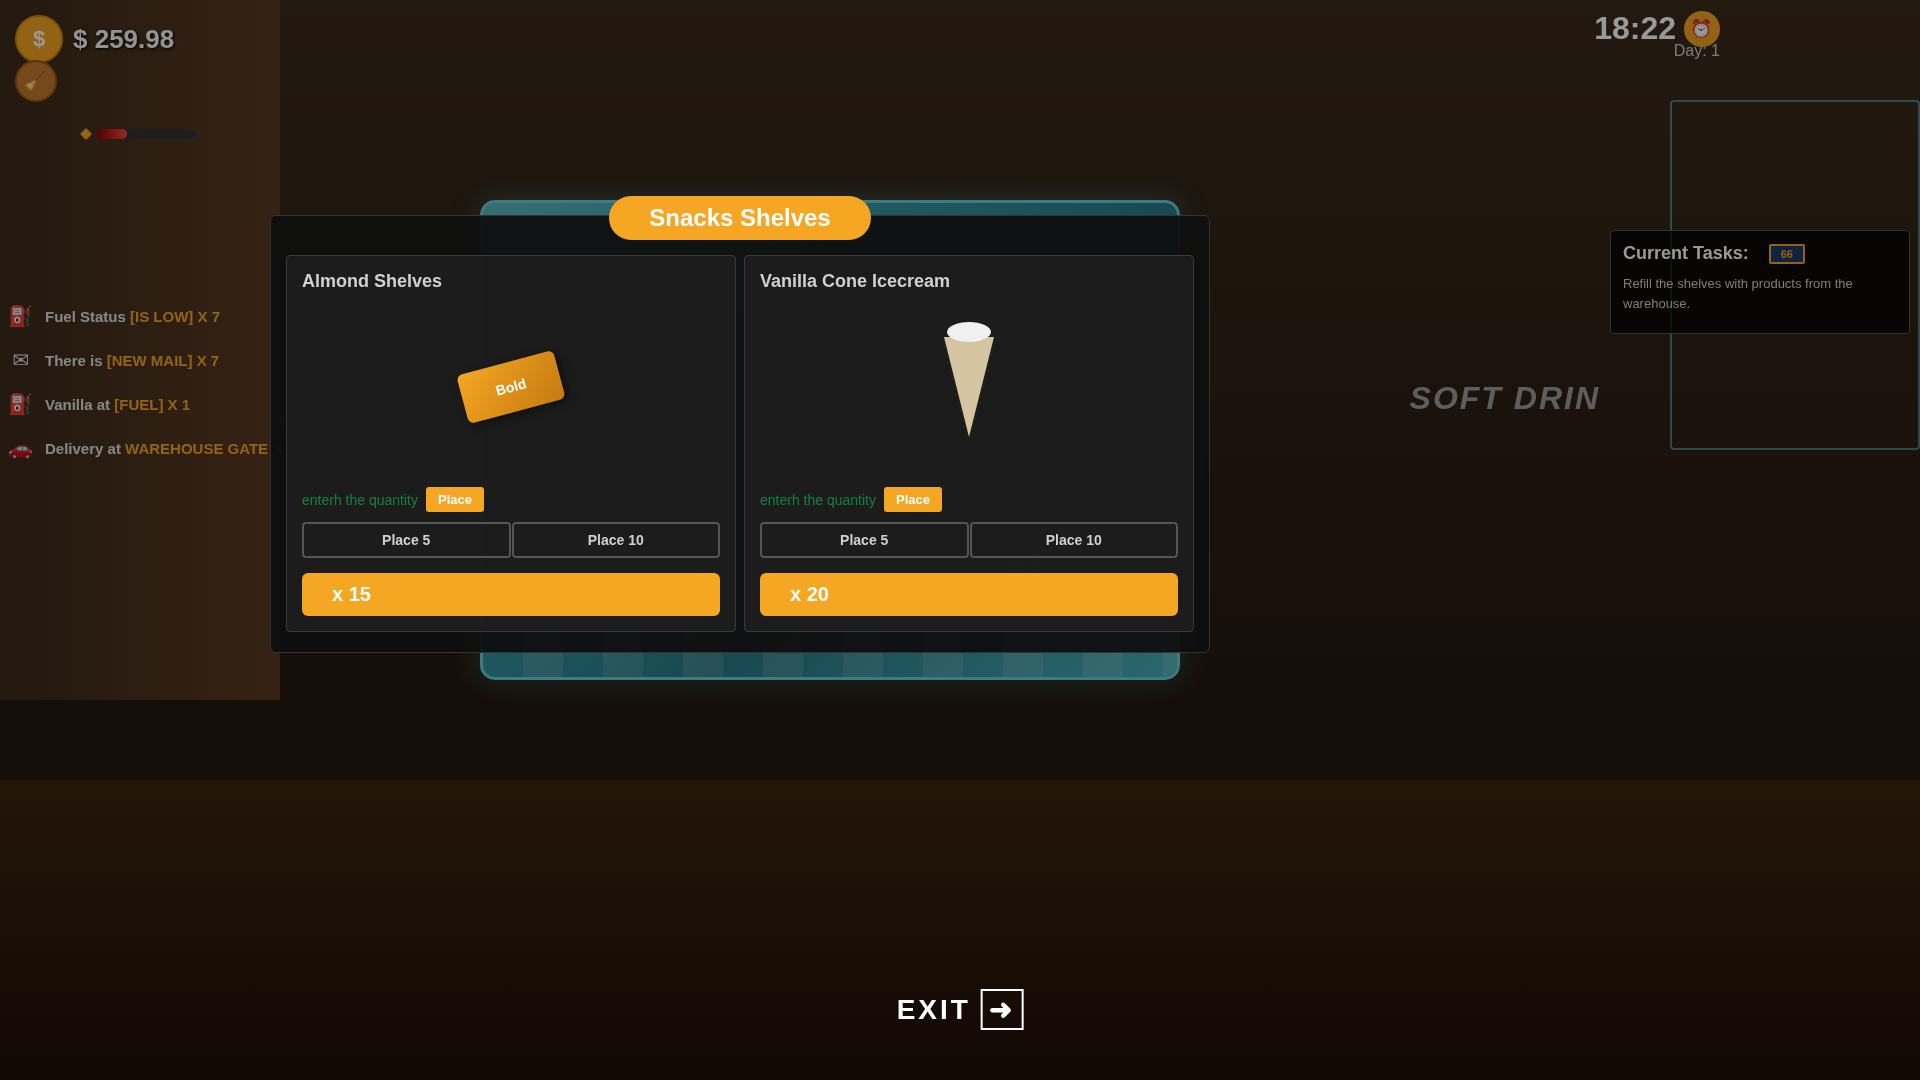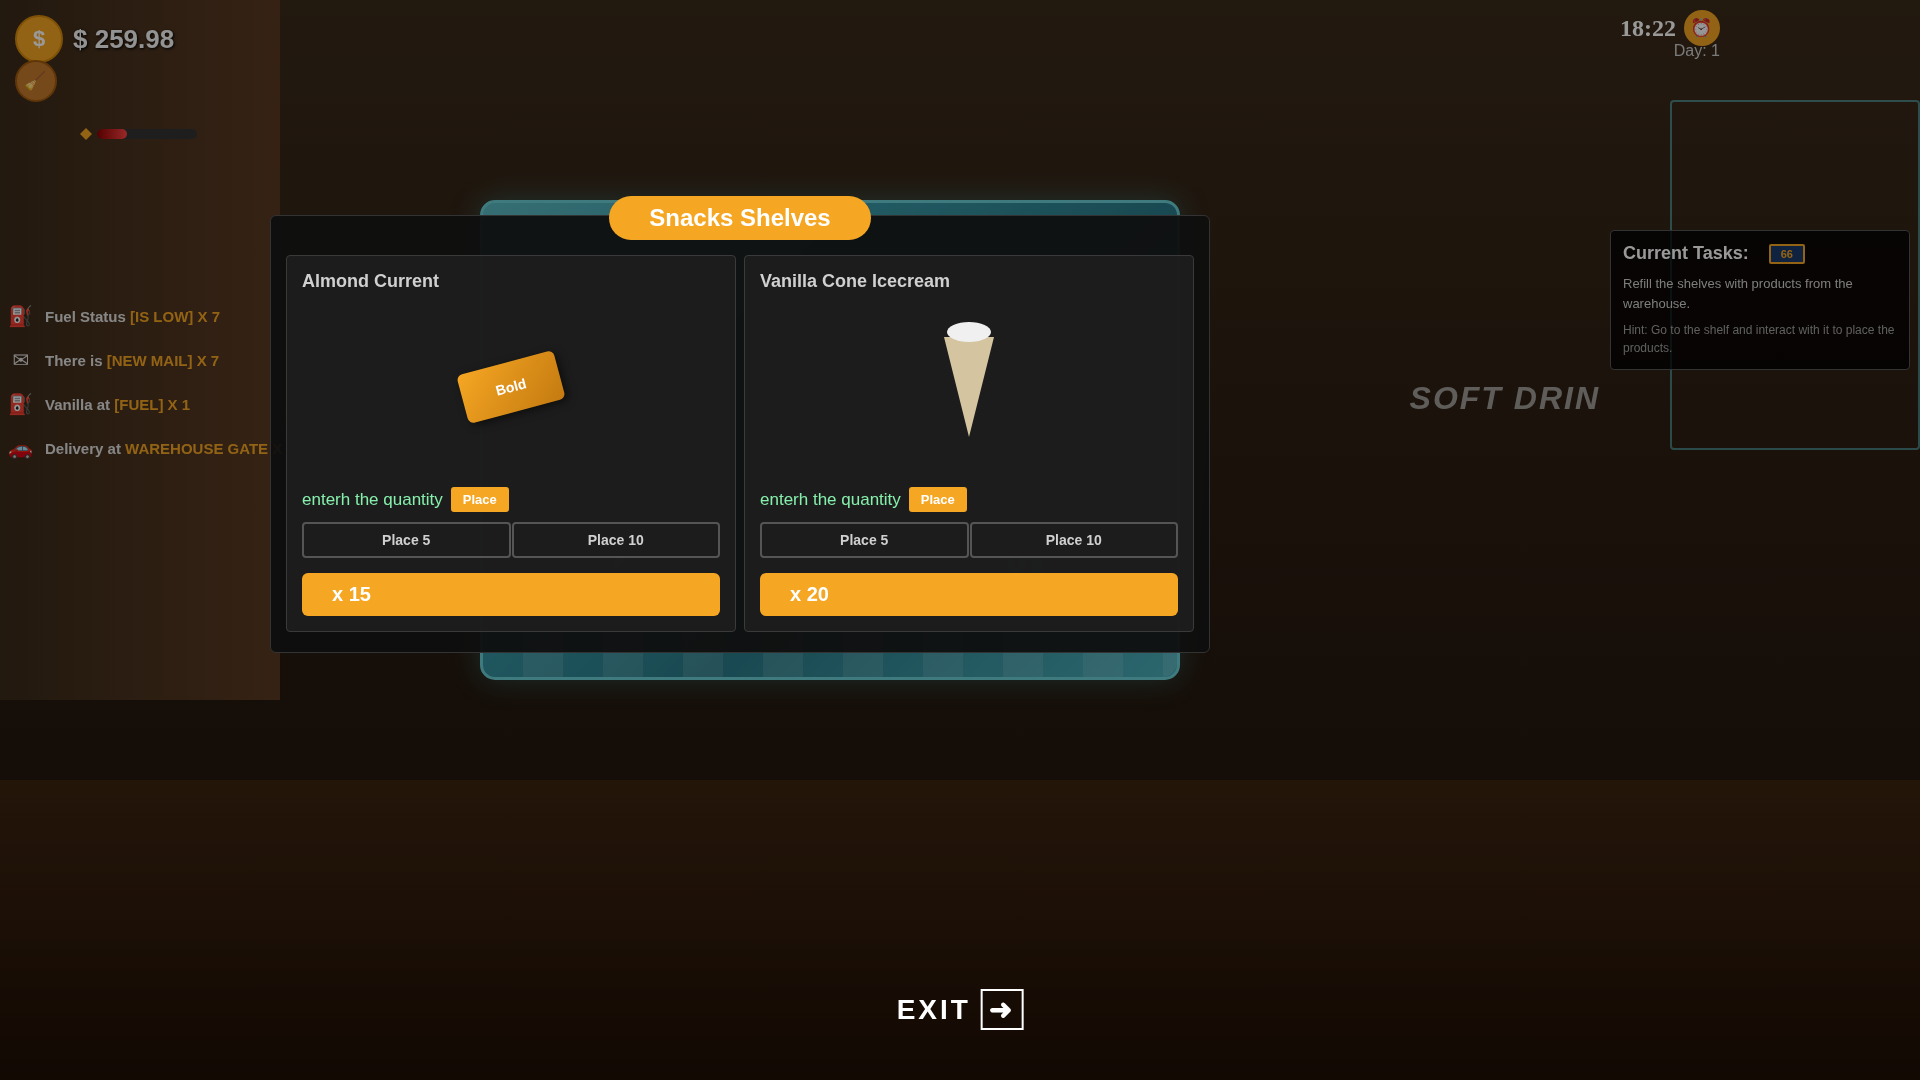--- a/index.html
+++ b/index.html
@@ -171,23 +171,22 @@
       position: absolute;
       top: 10px;
       right: 200px;
       display: flex;
       align-items: center;
       gap: 8px;
     }
 
     .time-text {
       color: #fff;
-      font-size: 24px;
-      font-weight: bold;
-      font-family: Liberation Serif, serif;
+      font-size: 32px;
+      font-weight: bold;
     }
 
     .time-icon {
       width: 36px;
       height: 36px;
       background: #f5a623;
       border-radius: 50%;
       display: flex;
       align-items: center;
       justify-content: center;
@@ -413,22 +412,22 @@
 
     .quantity-row {
       display: flex;
       align-items: center;
       gap: 8px;
       margin-bottom: 10px;
       width: 100%;
     }
 
     .quantity-label {
-      color: #86efac;
-      font-size: 17px;
+      color: #15803d;
+      font-size: 14px;
     }
 
     .place-btn {
       background: #f5a623;
       color: #fff;
       border: none;
       padding: 5px 12px;
       font-size: 13px;
       font-weight: bold;
       cursor: pointer;
@@ -576,34 +575,33 @@
     </span>
   </div>
 </div>
 
 <div class="tasks-panel">
   <div class="tasks-header">
     <span class="tasks-title">Current Tasks:</span>
     <span class="route66-badge">66</span>
   </div>
   <div class="tasks-text">Refill the shelves with products from the warehouse.</div>
-  <div class="tasks-hint">Hint:  Go to the shelf and interact with it to place the products.</div>
 </div>
 
 <div class="modal-overlay"></div>
 
 <div class="snacks-panel">
   <div class="snacks-title-bar">
     <div class="snacks-title">Snacks Shelves</div>
   </div>
 
   <div class="products-container">
 
     <div class="product-card">
-      <div class="product-name">Almond Current</div>
+      <div class="product-name">Almond Shelves</div>
       <div class="product-image-area">
         <div class="almond-bar"></div>
       </div>
       <div class="quantity-row">
         <span class="quantity-label">enterh the quantity</span>
         <button class="place-btn">Place</button>
       </div>
       <div class="action-buttons">
         <button class="place-n-btn">Place 5</button>
         <button class="place-n-btn">Place 10</button>

